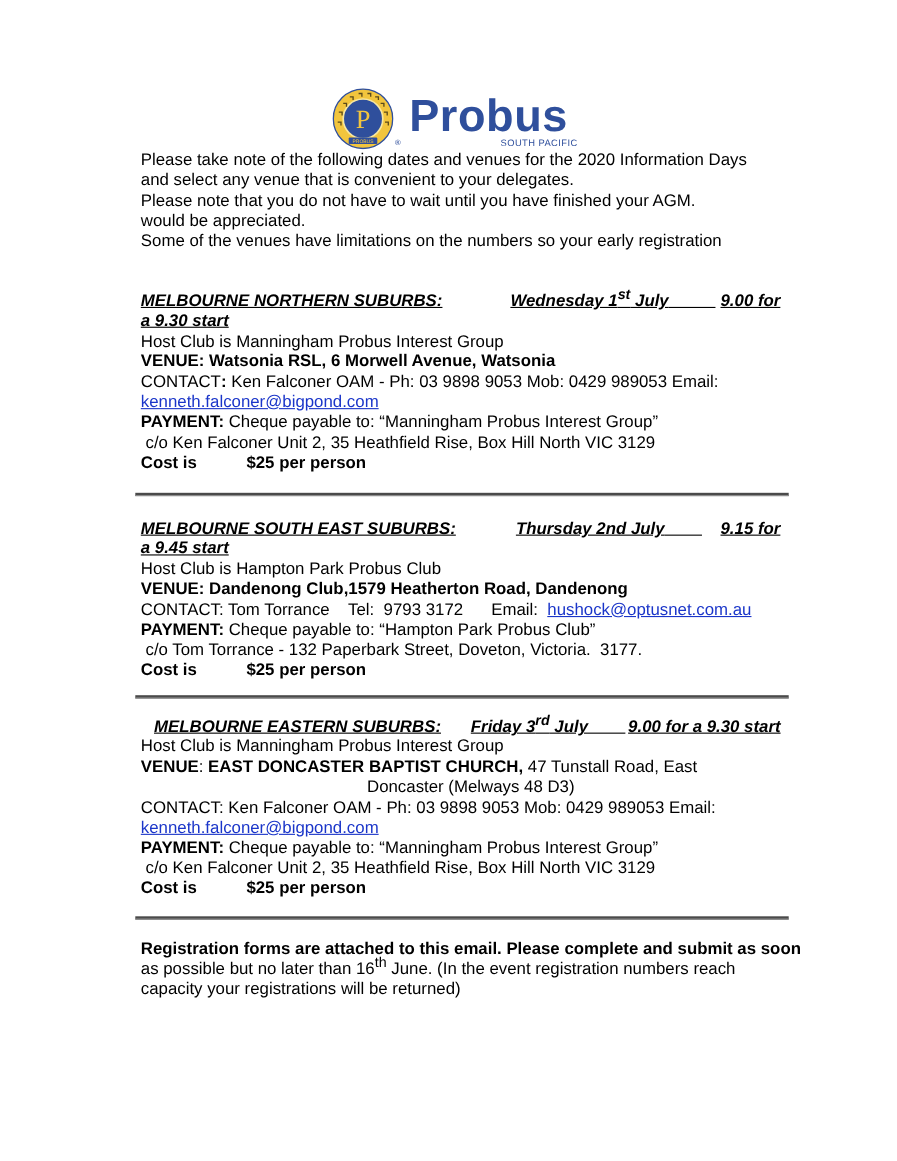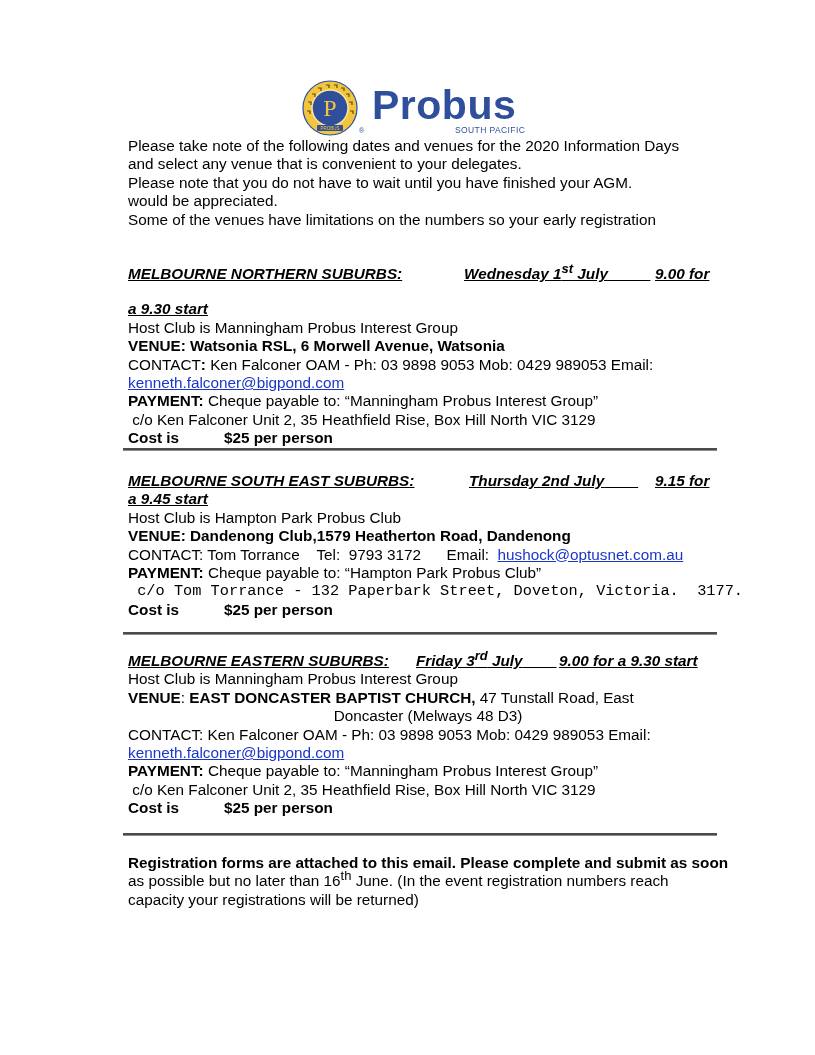--- a/index.html
+++ b/index.html
@@ -56,21 +56,21 @@
   <div class="line" style="position: relative;">would be appreciated.</div>
   <div class="line" style="position: relative;">Some of the venues have limitations on the numbers so your early registration</div>
 </div>
 
 <div class="text" style="top: 265px; position: absolute;">
   <div class="line" style="position:relative;">
     <span class="hdr">MELBOURNE NORTHERN SUBURBS:</span><span class="hdr" style="position:absolute;left:0;width:584px;"></span>
     <span class="hdr" style="position:absolute;left:336px;"><span>Wednesday 1</span><sup>st</sup><span> July</span>          </span>
     <span class="hdr" style="position:absolute;left:527px;">9.00 for</span>
   </div>
-  <div class="line" style="position: relative; margin-top: 17px;"><span class="hdr">a 9.30 start</span></div>
+  <div class="line" style="position: relative;"><span class="hdr">a 9.30 start</span></div>
   <div class="line" style="position: relative;">Host Club is Manningham Probus Interest Group</div>
   <div class="line b" style="position: relative;">VENUE: Watsonia RSL, 6 Morwell Avenue, Watsonia</div>
   <div class="line" style="position: relative;"><span>CONTACT</span><span class="b">:</span><span> Ken Falconer OAM - Ph: 03 9898 9053 Mob: 0429 989053 Email:</span></div>
   <div class="line" style="position: relative;"><span class="link">kenneth.falconer@bigpond.com</span></div>
   <div class="line" style="position: relative;"><span class="b">PAYMENT:</span><span> Cheque payable to: “Manningham Probus Interest Group”</span></div>
   <div class="line pre" style="position: relative;"> c/o Ken Falconer Unit 2, 35 Heathfield Rise, Box Hill North VIC 3129</div>
   <div class="line b" style="position: relative;"><span>Cost is</span><span style="position:absolute;left:96px;">$25 per person</span></div>
 </div>
 
 <div class="divider" style="top:448px;"></div>
@@ -79,28 +79,28 @@
   <div class="line" style="position:relative;">
     <span class="hdr">MELBOURNE SOUTH EAST SUBURBS:</span>
     <span class="hdr" style="position:absolute;left:341px;"><span>Thursday 2nd July</span>        </span>
     <span class="hdr" style="position:absolute;left:527px;">9.15 for</span>
   </div>
   <div class="line" style="position: relative;"><span class="hdr">a 9.45 start</span></div>
   <div class="line" style="position: relative;">Host Club is Hampton Park Probus Club</div>
   <div class="line b" style="position: relative;">VENUE: Dandenong Club,1579 Heatherton Road, Dandenong</div>
   <div class="line" style="position: relative;"><span class="pre">CONTACT: Tom Torrance    Tel:  9793 3172      Email:  </span><span class="link">hushock@optusnet.com.au</span></div>
   <div class="line" style="position: relative;"><span class="b">PAYMENT:</span><span> Cheque payable to: “Hampton Park Probus Club”</span></div>
-  <div class="line pre" style="position: relative; font-family: Liberation Mono, monospace;"> c/o Tom Torrance - 132 Paperbark Street, Doveton, Victoria.  3177.</div>
+  <div class="line pre" style="position: relative;"> c/o Tom Torrance - 132 Paperbark Street, Doveton, Victoria.  3177.</div>
   <div class="line b" style="position:relative;"><span>Cost is</span><span style="position:absolute;left:96px;">$25 per person</span></div>
 </div>
 
 <div class="divider" style="top:632px;"></div>
 
 <div class="text" style="top: 652px; position: absolute;">
-  <div class="line" style="position:relative;">
+  <div class="line" style="position:relative;margin-left:12px;">
     <span class="hdr">MELBOURNE EASTERN SUBURBS:</span>
     <span class="hdr" style="position:absolute;left:288px;"><span>Friday 3</span><sup>rd</sup><span> July</span>        </span>
     <span class="hdr" style="position:absolute;left:431px;">9.00 for a 9.30 start</span>
   </div>
   <div class="line" style="position: relative;">Host Club is Manningham Probus Interest Group</div>
   <div class="line" style="position: relative;"><span class="b">VENUE</span><span class="pre">: </span><span class="b">EAST DONCASTER BAPTIST CHURCH,</span><span> 47 Tunstall Road, East</span></div>
   <div class="line" style="position: relative; text-align: center;">Doncaster (Melways 48 D3)</div>
   <div class="line" style="position: relative;">CONTACT: Ken Falconer OAM - Ph: 03 9898 9053 Mob: 0429 989053 Email:</div>
   <div class="line" style="position: relative;"><span class="link">kenneth.falconer@bigpond.com</span></div>
   <div class="line" style="position: relative;"><span class="b">PAYMENT:</span><span> Cheque payable to: “Manningham Probus Interest Group”</span></div>

